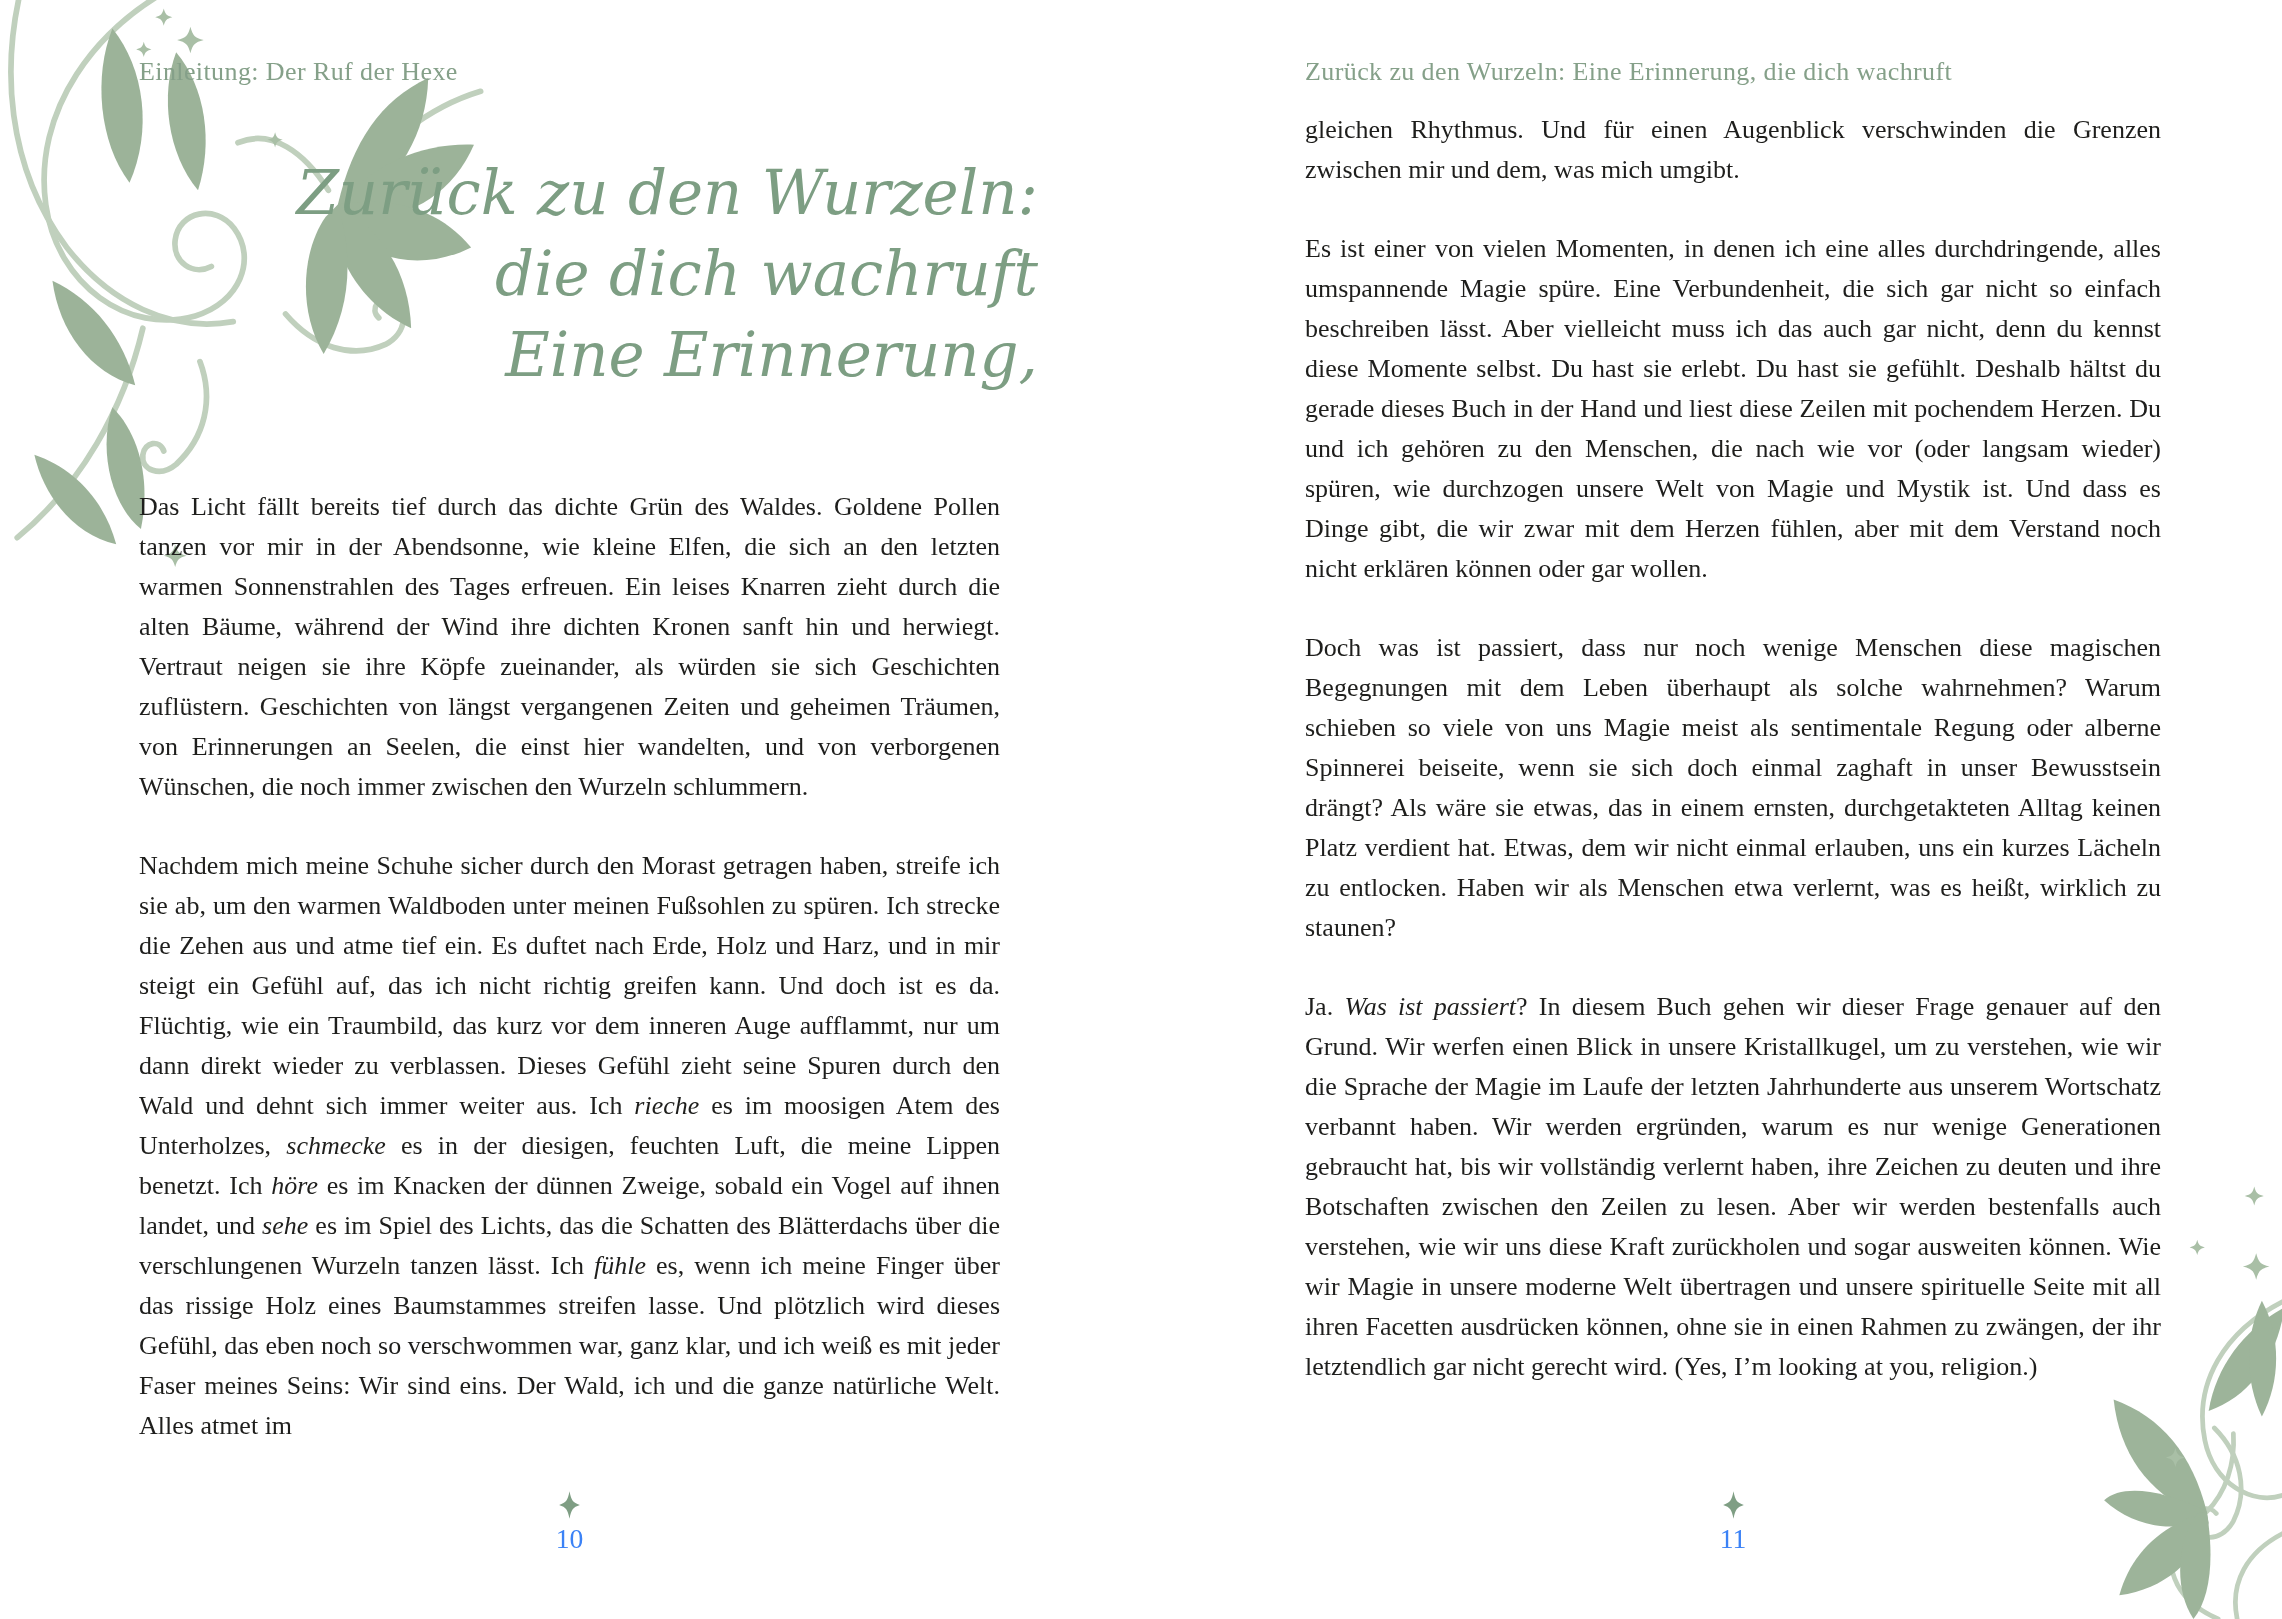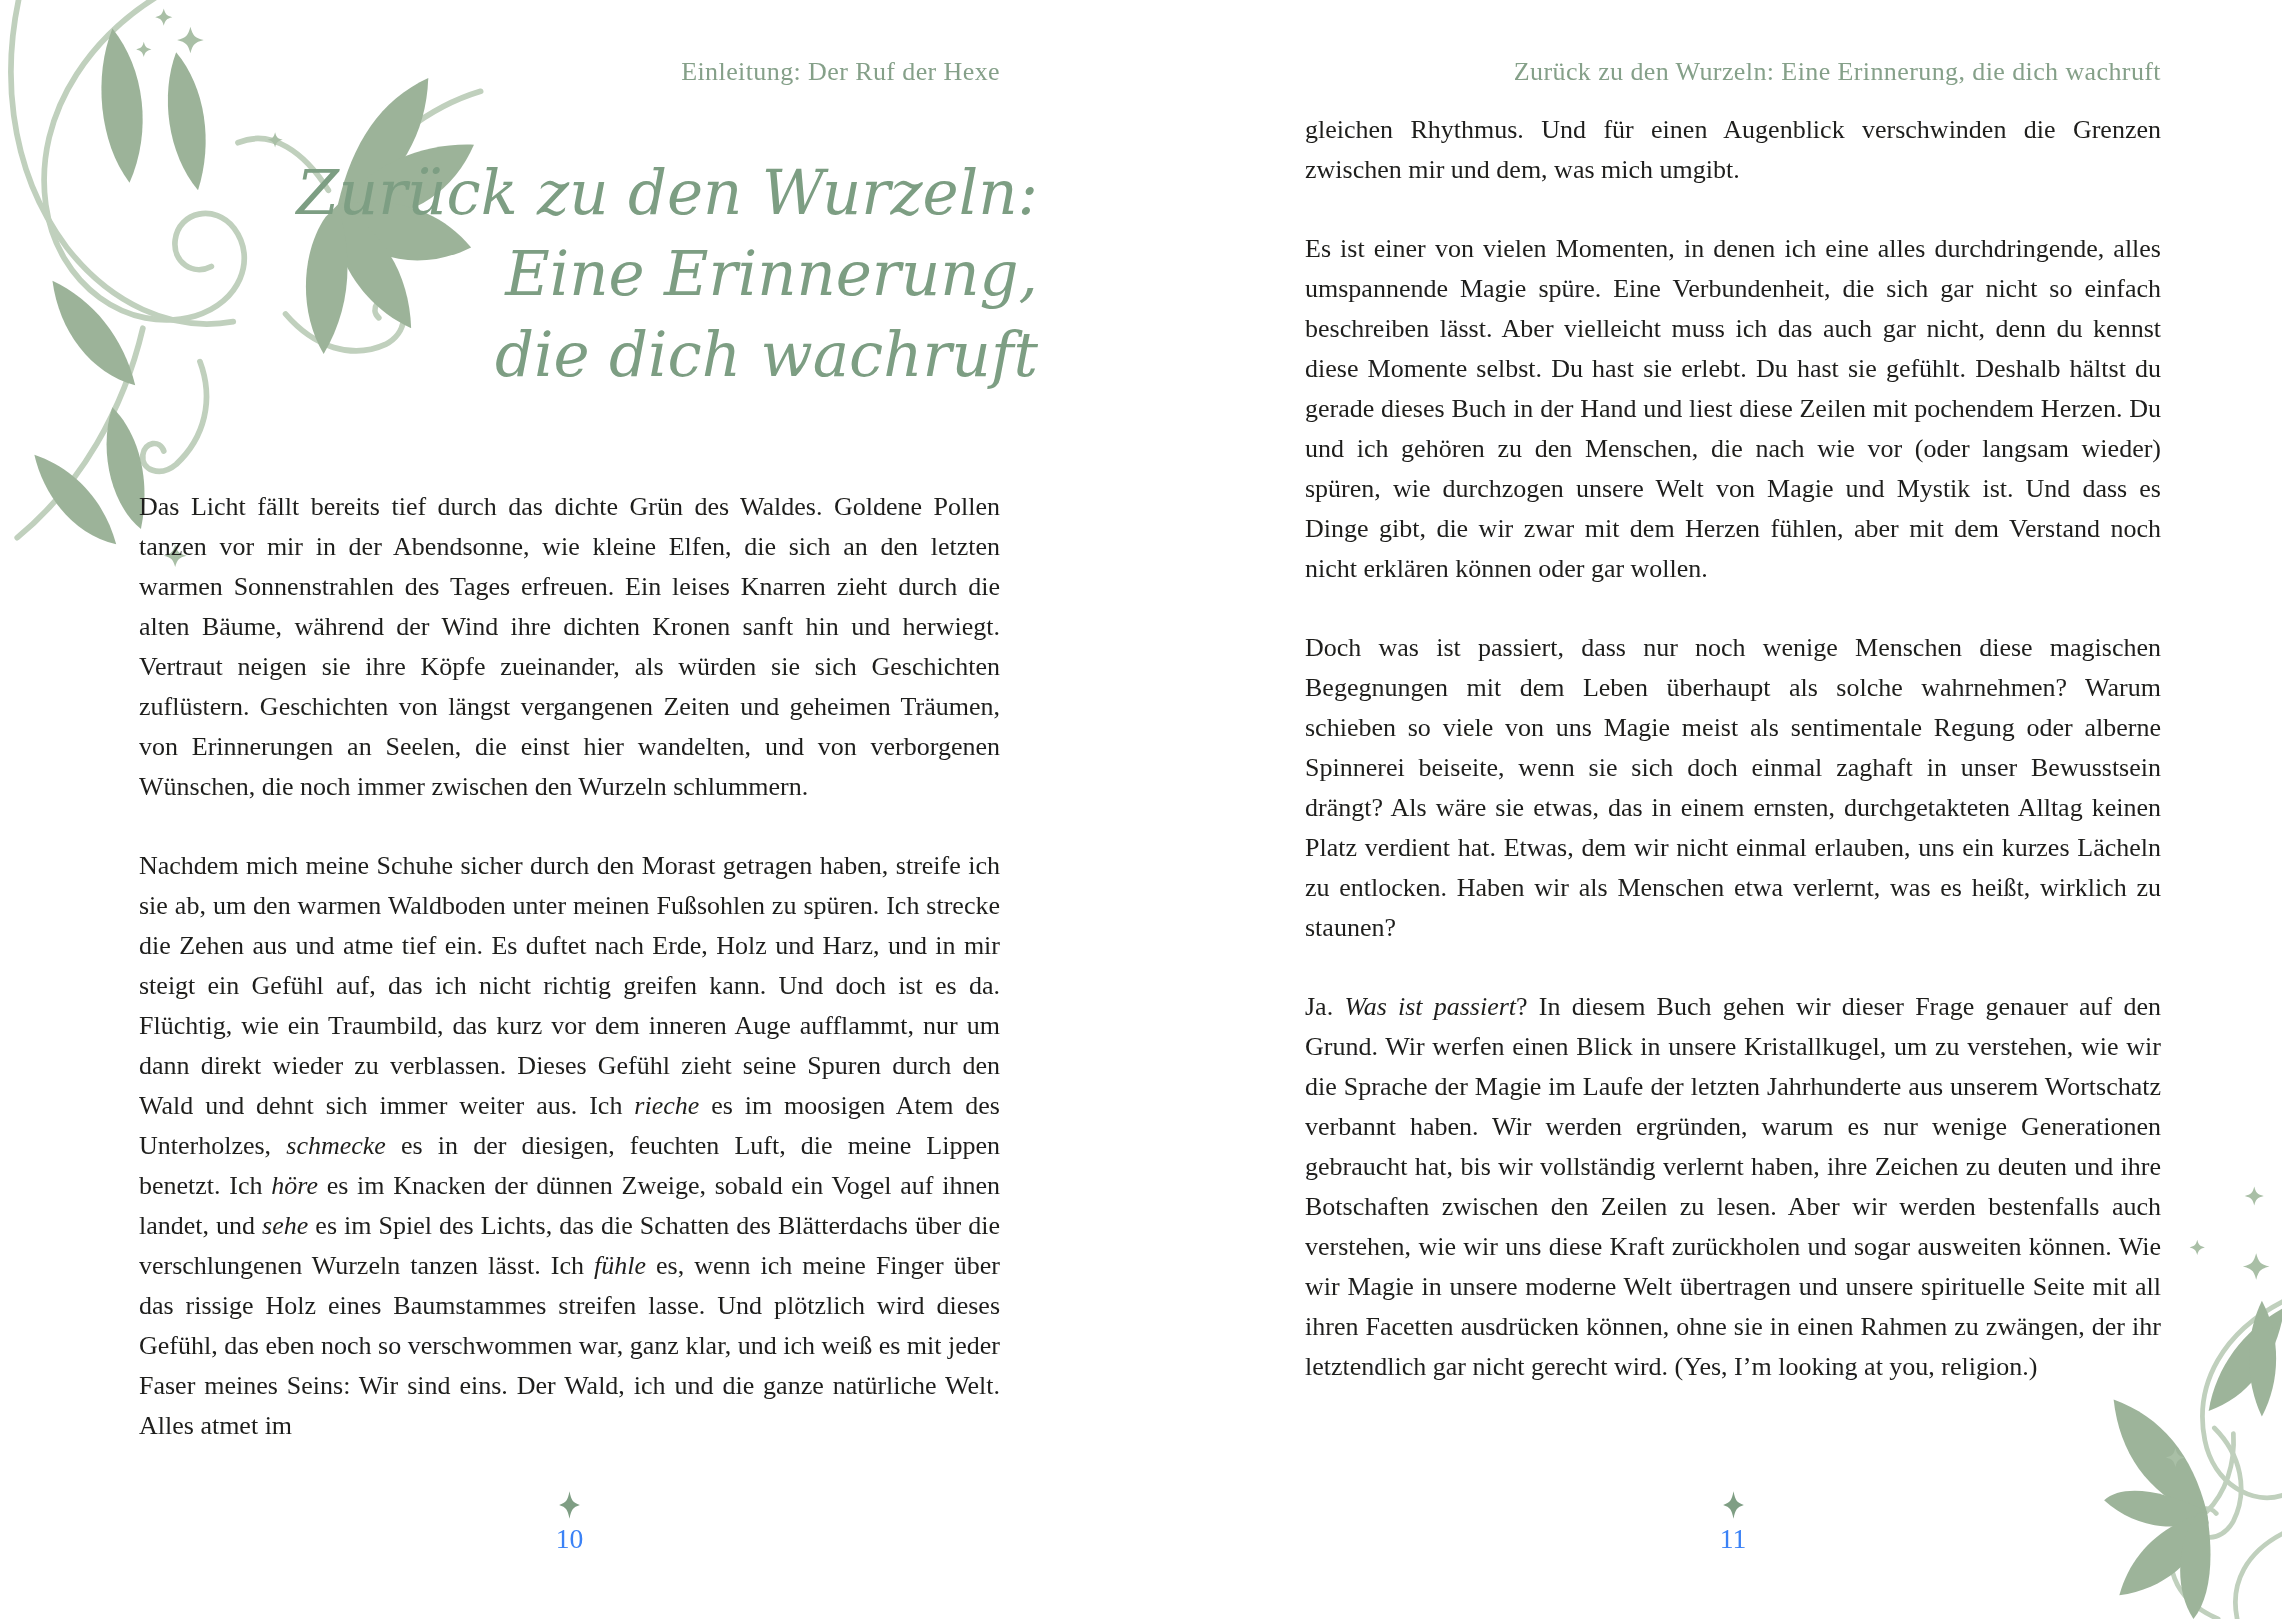--- a/index.html
+++ b/index.html
@@ -11,21 +11,21 @@
     overflow: hidden;
     font-family: "Liberation Serif", serif;
   }
   .page { position: absolute; top: 0; height: 1620px; }
   .page.left  { left: 139px; width: 861px; }
   .page.right { left: 1277px; width: 856px; margin-left: 28px; }
 
   .running-head {
     position: absolute;
     top: 57px; left: 0; width: 100%;
-    text-align: right;
+    text-align: left;
     font-size: 26px;
     letter-spacing: 0.4px;
     color: #85a089;
   }
 
   .chapter-title {
     position: absolute;
     top: 152px; left: -38px; width: calc(100% + 76px);
     text-align: right;
     font-family: "DejaVu Serif", serif;
@@ -124,22 +124,22 @@
       <path transform="translate(162,92) scale(1.4)" d="M0,-10 C1.8,-3.2 3.2,-1.8 10,0 C3.2,1.8 1.8,3.2 0,10 C-1.8,3.2 -3.2,1.8 -10,0 C-3.2,-1.8 -1.8,-3.2 0,-10 Z"></path>
       <path transform="translate(77,293) scale(1.0)" d="M0,-10 C1.8,-3.2 3.2,-1.8 10,0 C3.2,1.8 1.8,3.2 0,10 C-1.8,3.2 -3.2,1.8 -10,0 C-3.2,-1.8 -1.8,-3.2 0,-10 Z"></path>
     </g>
   </svg>
 
   <div class="page left">
     <div class="running-head">Einleitung: Der Ruf der Hexe</div>
 
     <div class="chapter-title">
       <span class="title-line">Zurück zu den Wurzeln:</span>
+      <span class="title-line">die dich wachruft</span>
       <span class="title-line">Eine Erinnerung,</span>
-      <span class="title-line">die dich wachruft</span>
     </div>
 
     <div class="body body-left" id="body-left">
         <p>Das Licht fällt bereits tief durch das dichte Grün des Waldes. Goldene Pollen tanzen vor mir in der Abendsonne, wie kleine Elfen, die sich an den letzten warmen Sonnenstrahlen des Tages erfreuen. Ein leises Knarren zieht durch die alten Bäume, während der Wind ihre dichten Kronen sanft hin und herwiegt. Vertraut neigen sie ihre Köpfe zueinander, als würden sie sich Geschichten zuflüstern. Geschichten von längst vergangenen Zeiten und geheimen Träumen, von Erinnerungen an Seelen, die einst hier wandelten, und von verborgenen Wünschen, die noch immer zwischen den Wurzeln schlummern.</p>
         <p>Nachdem mich meine Schuhe sicher durch den Morast getragen haben, streife ich sie ab, um den warmen Waldboden unter meinen Fußsohlen zu spüren. Ich strecke die Zehen aus und atme tief ein. Es duftet nach Erde, Holz und Harz, und in mir steigt ein Gefühl auf, das ich nicht richtig greifen kann. Und doch ist es da. Flüchtig, wie ein Traumbild, das kurz vor dem inneren Auge aufflammt, nur um dann direkt wieder zu verblassen. Dieses Gefühl zieht seine Spuren durch den Wald und dehnt sich immer weiter aus. Ich <em>rieche</em> es im moosigen Atem des Unterholzes, <em>schmecke</em> es in der diesigen, feuchten Luft, die meine Lippen benetzt. Ich <em>höre</em> es im Knacken der dünnen Zweige, sobald ein Vogel auf ihnen landet, und <em>sehe</em> es im Spiel des Lichts, das die Schatten des Blätterdachs über die verschlungenen Wurzeln tanzen lässt. Ich <em>fühle</em> es, wenn ich meine Finger über das rissige Holz eines Baumstammes streifen lasse. Und plötzlich wird dieses Gefühl, das eben noch so verschwommen war, ganz klar, und ich weiß es mit jeder Faser meines Seins: Wir sind eins. Der Wald, ich und die ganze natürliche Welt. Alles atmet im</p>
       </div>
 
     <div class="folio">
       <svg class="folio-star" width="27" height="32" viewBox="-14 -17 28 34" aria-hidden="true">
         <path fill="#7f9e84" transform="scale(1.1,1.45)" d="M0,-10 C1.8,-3.2 3.2,-1.8 10,0 C3.2,1.8 1.8,3.2 0,10 C-1.8,3.2 -3.2,1.8 -10,0 C-3.2,-1.8 -1.8,-3.2 0,-10 Z"></path>

